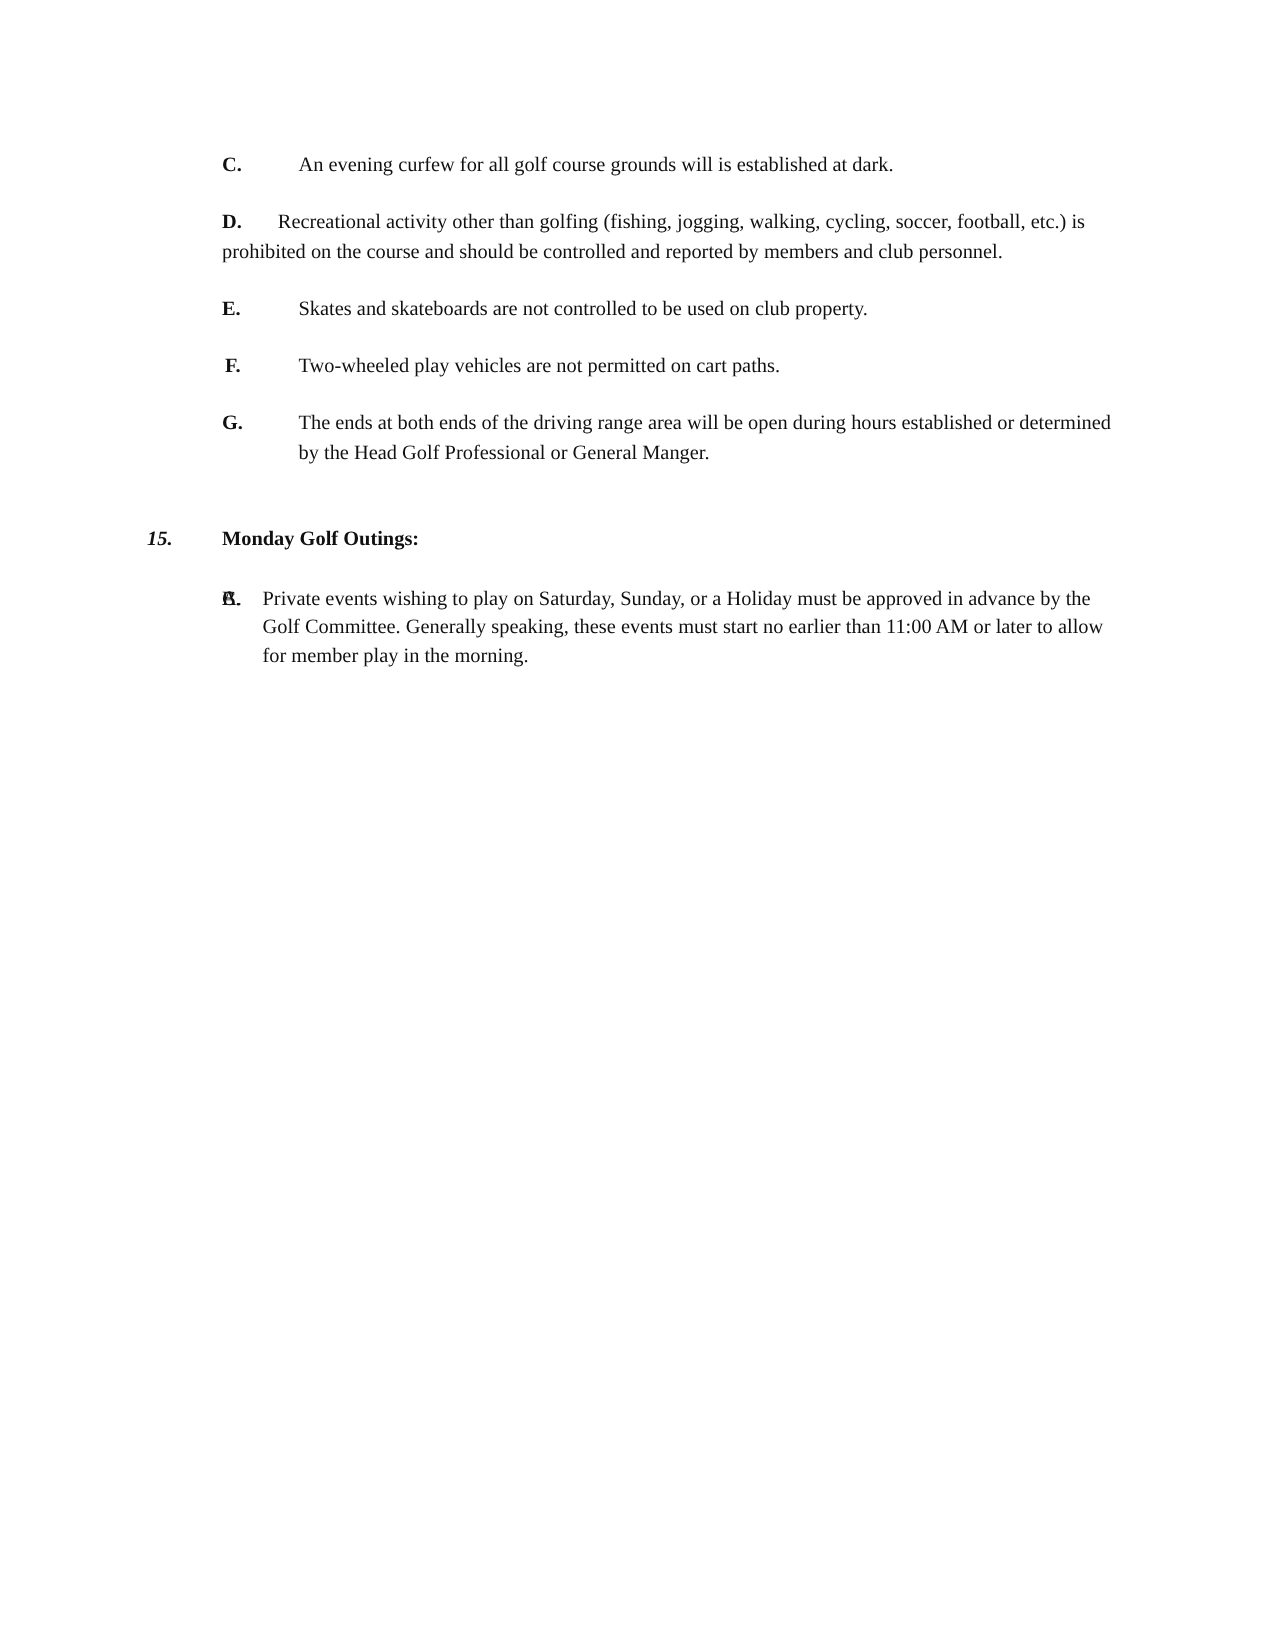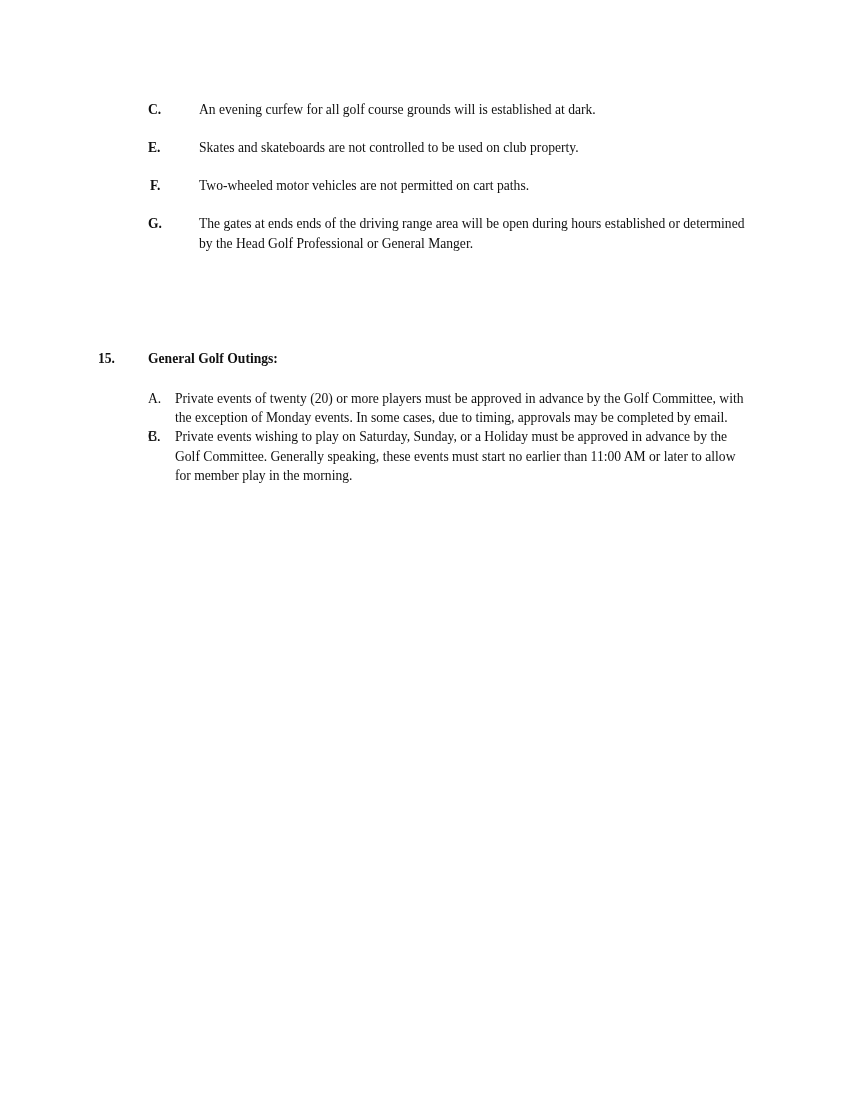--- a/index.html
+++ b/index.html
@@ -83,20 +83,21 @@
     top: 349px;
     left: 98px;
     font-size: 13.6px;
     line-height: 20px;
     font-weight: bold;
     white-space: nowrap;
   }
   .section-heading .num {
     display: inline-block;
     width: 50px;
+    font-style: italic;
   }
 
   
   .sub-list {
     position: absolute;
     top: 389px;
     left: 148px;
     width: 604px;
   }
   .sub-item {
@@ -118,46 +119,49 @@
 
 <div class="page">
 
   <div class="clause-list">
 
     <div class="clause hanging">
       <span class="marker">C.</span>
         <span class="body">An evening curfew for all golf course grounds will is established at dark.</span>
     </div>
 
+    <div class="clause flow">
+      <span class="marker">D.</span><span class="gap"></span><span class="body">Recreational activity other than golfing (fishing, jogging, walking, cycling, soccer, football, etc.) is prohibited on the course and should be controlled and reported by members and club personnel.</span>
+    </div>
 
     <div class="clause hanging">
       <span class="marker">E.</span>
         <span class="body">Skates and skateboards are not controlled to be used on club property.</span>
     </div>
 
     <div class="clause hanging f-item">
       <span class="marker">F.</span>
-        <span class="body">Two-wheeled motor vehicles are not permitted on cart paths.</span>
+        <span class="body">Two-wheeled play vehicles are not permitted on cart paths.</span>
     </div>
 
     <div class="clause hanging">
       <span class="marker">G.</span>
-        <span class="body">The gates at ends ends of the driving range area will be open during hours established or determined by the Head Golf Professional or General Manger.</span>
+        <span class="body">The ends at both ends of the driving range area will be open during hours established or determined by the Head Golf Professional or General Manger.</span>
     </div>
 
   </div>
 
   <div class="section-heading">
-    <span class="num">15.</span><span>General Golf Outings:</span>
+    <span class="num">15.</span><span>Monday Golf Outings:</span>
   </div>
 
   <div class="sub-list">
 
     <p class="sub-item">
-      <span class="marker">A.</span><span>Private events of twenty (20) or more players must be approved in advance by the Golf Committee, with the exception of Monday events. In some cases, due to timing, approvals may be completed by email.</span>
+      <span class="marker">A.</span>
     </p>
 
     <p class="sub-item">
       <span class="marker">B.</span>
     </p>
 
     <p class="sub-item">
       <span class="marker">C.</span><span>Private events wishing to play on Saturday, Sunday, or a Holiday must be approved in advance by the Golf Committee. Generally speaking, these events must start no earlier than 11:00 AM or later to allow for member play in the morning.</span>
     </p>
 

